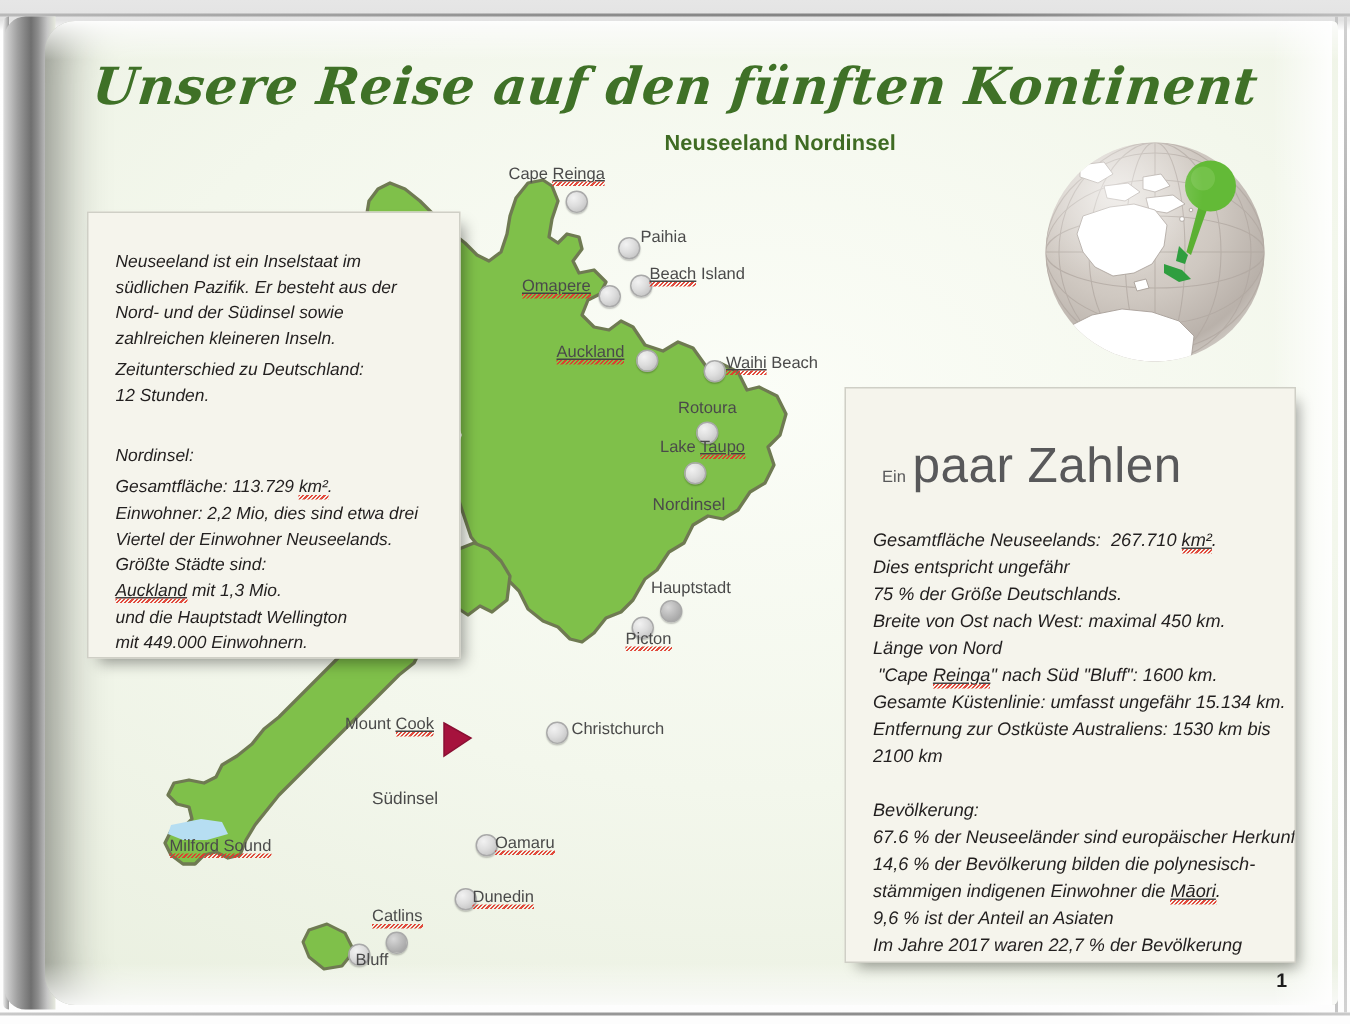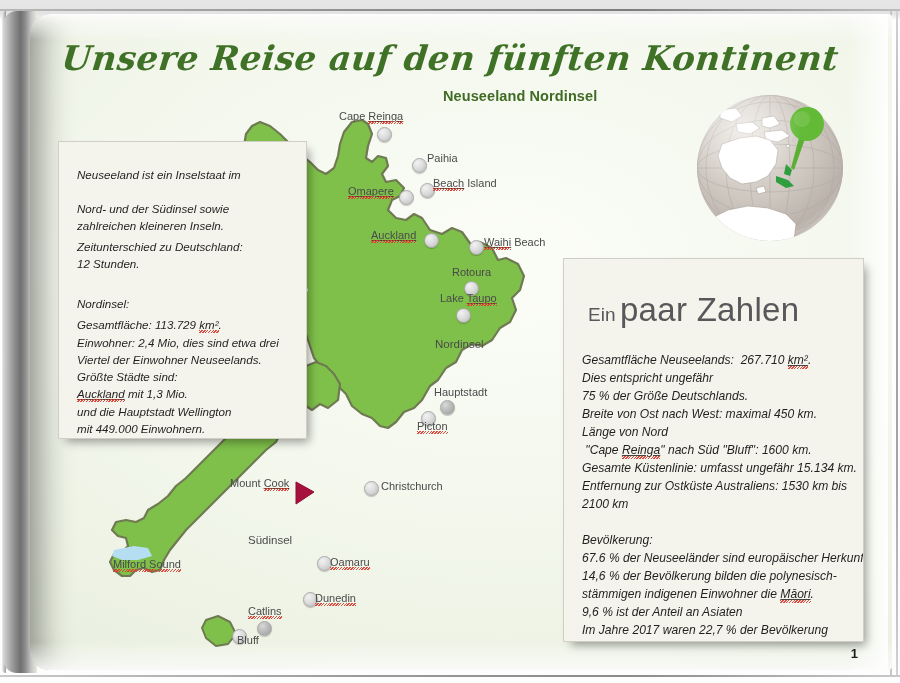--- a/index.html
+++ b/index.html
@@ -54,41 +54,41 @@
   .tbox.left{left:58px;top:141px;width:247px;height:296px;}
   .tbox.right{left:563px;top:258px;width:299px;height:382px;}
   .tbox-inner{position:absolute;left:0;top:0;right:0;bottom:0;overflow:hidden;text-decoration:underline;}
 
   .ltxt{position:absolute;left:18px;right:10px;font-style:italic;font-size:11.6px;
     line-height:17.2px;color:#221f1f;}
   .rtxt{position:absolute;left:18px;right:8px;font-style:italic;font-size:12.1px;
     line-height:18px;color:#221f1f;white-space:nowrap;}
 
   .zahlen{position:absolute;left:24px;top:32px;color:#58585a;white-space:nowrap;}
-  .zahlen .small{font-size:19px;}
+  .zahlen .small{font-size:11px;}
   .zahlen .big{font-size:33px;letter-spacing:.3px;}
 
   
   .sq{position:relative;}
   .sq::after{content:"";position:absolute;left:0;right:0;bottom:-2px;height:3px;
     background-image:repeating-linear-gradient(135deg,#e03b2e 0 1px,transparent 1px 2px,#e03b2e 2px 3px,transparent 3px 4px);
     opacity:.92;}
   .ul{text-decoration:underline;text-decoration-color:#444;}
 
   
   .mapwrap{position:absolute;left:100px;top:100px;width:470px;height:560px;}
   .mapwrap svg{display:block;}
 
   .citydot{position:absolute;width:13px;height:13px;border-radius:50%;
     background:radial-gradient(circle at 34% 30%, #f2f2f2 0%, #dddddd 45%, #b9b9b9 100%);
     border:1px solid #a9a9a9;box-shadow:0 1px 1px rgba(0,0,0,.22);}
   .citydot.dark{background:radial-gradient(circle at 34% 30%, #d8d8d8 0%, #bbbbbb 45%, #9a9a9a 100%);}
 
   .clabel{position:absolute;font-size:11px;font-weight:normal;color:#4a4a4a;white-space:nowrap;}
-  .rlabel{position:absolute;font-size:11.5px;color:#4a4a4a;white-space:nowrap;margin-top:7px;}
+  .rlabel{position:absolute;font-size:11.5px;color:#4a4a4a;white-space:nowrap;}
 
   
   .globe{position:absolute;left:690px;top:88px;width:170px;height:170px;}
 
   .pagenum{position:absolute;right:42px;bottom:22px;font-size:13px;font-weight:bold;color:#1d1d1d;}
 </style>
 </head>
 <body>
 
 <div id="page">
@@ -247,27 +247,28 @@
         <circle cx="112" cy="31" r="8" fill="#7cc653" opacity=".7"></circle>
       </g>
 
       <circle cx="80" cy="80" r="73" fill="url(#ghi)"></circle>
     </svg>
   </div>
 
   <div class="tbox left">
     <div class="tbox-inner">
       <div class="ltxt" style="top:24px">Neuseeland ist ein Inselstaat im</div>
+      <div class="ltxt" style="top:41px">südlichen Pazifik. Er besteht aus der</div>
       <div class="ltxt" style="top:58px">Nord- und der Südinsel sowie</div>
       <div class="ltxt" style="top:75px">zahlreichen kleineren Inseln.</div>
       <div class="ltxt" style="top:96px">Zeitunterschied zu Deutschland:</div>
       <div class="ltxt" style="top:113px">12 Stunden.</div>
       <div class="ltxt" style="top:153px">Nordinsel:</div>
       <div class="ltxt" style="top:174px">Gesamtfläche: 113.729 <span class="sq">km²</span>.</div>
-      <div class="ltxt" style="top:192px">Einwohner: 2,4 Mio, dies sind etwa drei</div>
+      <div class="ltxt" style="top:192px">Einwohner: 2,2 Mio, dies sind etwa drei</div>
       <div class="ltxt" style="top:209px">Viertel der Einwohner Neuseelands.</div>
       <div class="ltxt" style="top:226px">Größte Städte sind:</div>
       <div class="ltxt" style="top:243px"><span class="sq ul">Auckland</span> mit 1,3 Mio.</div>
       <div class="ltxt" style="top:261px">und die Hauptstadt Wellington</div>
       <div class="ltxt" style="top:278px">mit 449.000 Einwohnern.</div>
     </div>
   </div>
 
   <div class="tbox right">
     <div class="tbox-inner">

